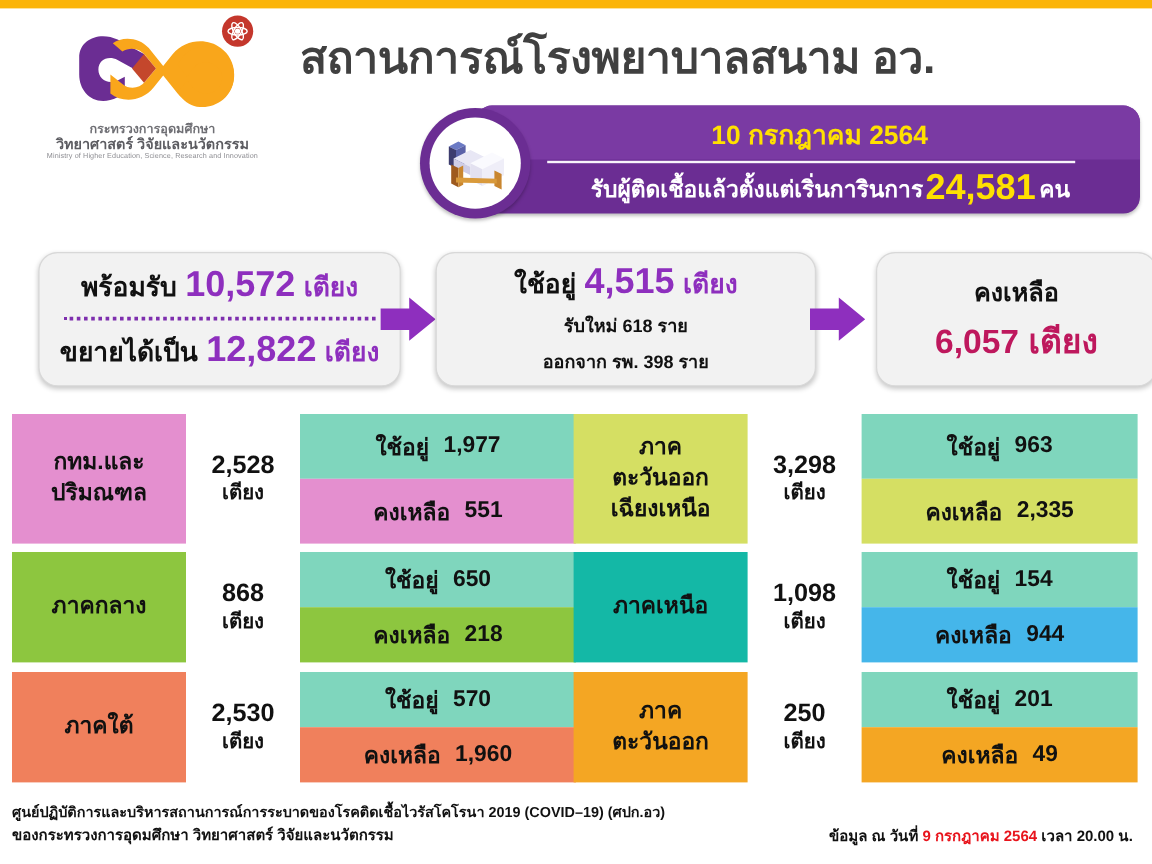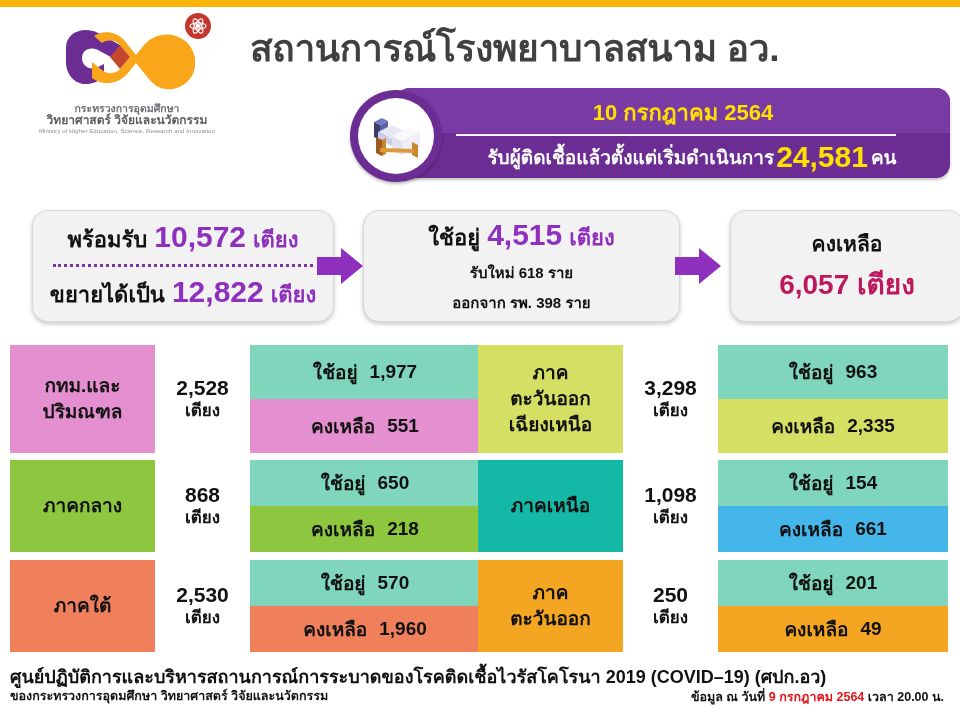--- a/index.html
+++ b/index.html
@@ -93,21 +93,21 @@
   .reg-name{
     font-size:19px;font-weight:bold;color:#111;line-height:26px;
   }
   .reg-total{
     font-size:21px;font-weight:bold;color:#111;line-height:23px;background:#fff;
   }
   .reg-stat{font-size:19px;font-weight:bold;color:#111;white-space:nowrap;}
 
   
   .footer{position:absolute;left:10px;top:668px;width:940px;}
-  .f1{font-size:18px;font-weight:bold;color:#111;line-height:19px;white-space:nowrap;}
+  .f1{font-size:12px;font-weight:bold;color:#111;line-height:19px;white-space:nowrap;}
   .f2{font-size:12.5px;font-weight:bold;color:#111;line-height:19px;white-space:nowrap;}
   .f-right{position:absolute;right:6px;top:19px;font-size:12.5px;font-weight:bold;color:#111;white-space:nowrap;}
   .f-right .red{color:#E8141C;}
 </style>
 </head>
 <body>
 
 <div class="page">
 
   <div class="topbar"></div>
@@ -138,21 +138,21 @@
   <div class="main-title">สถานการณ์โรงพยาบาลสนาม อว.</div>
 
   <div class="banner">
     <div class="banner-body"></div>
 
     <div class="banner-line1">
       <span class="hl">10 กรกฎาคม 2564</span>
     </div>
     <div class="banner-rule"></div>
     <div class="banner-line2">
-      <span>รับผู้ติดเชื้อแล้วตั้งแต่เริ่มดำเนินการ</span>
+      <span>รับผู้ติดเชื้อแล้วตั้งแต่เริ่นการินการ</span>
       <span class="big">24,581</span>
       <span>คน</span>
     </div>
 
     <div class="banner-circle">
       <div class="inner">
         <svg width="60" height="56" viewBox="0 0 60 56">
           <polygon points="8,14 16,10 22,13 14,17" fill="#6B7AC4"></polygon>
           <polygon points="8,14 14,17 14,32 8,29" fill="#3D3C6E"></polygon>
           <polygon points="14,17 22,13 22,28 14,32" fill="#5B62A8"></polygon>
@@ -296,21 +296,21 @@
             <div>1,098</div>
             <div style="font-size: 17px;">เตียง</div>
           </div>
         </div>
         <div class="cell reg-stat" style="left: 718px; top: 120px; width: 230px; height: 46px; background: rgb(127, 214, 189);">
           <span>ใช้อยู่</span>
           <span style="margin-left: 12px;">154</span>
         </div>
         <div class="cell reg-stat" style="left: 718px; top: 166px; width: 230px; height: 46px; background: rgb(69, 182, 234);">
           <span>คงเหลือ</span>
-          <span style="margin-left: 12px;">661</span>
+          <span style="margin-left: 12px;">944</span>
         </div>
       </div>
       <div class="reg-row">
         <div class="cell reg-name" style="left: 10px; top: 220px; width: 145px; height: 92px; background: rgb(240, 128, 92);">
           <div>
             <div>ภาคใต้</div>
           </div>
         </div>
         <div class="cell reg-total" style="left: 160px; top: 220px; width: 85px; height: 92px;">
           <div>

